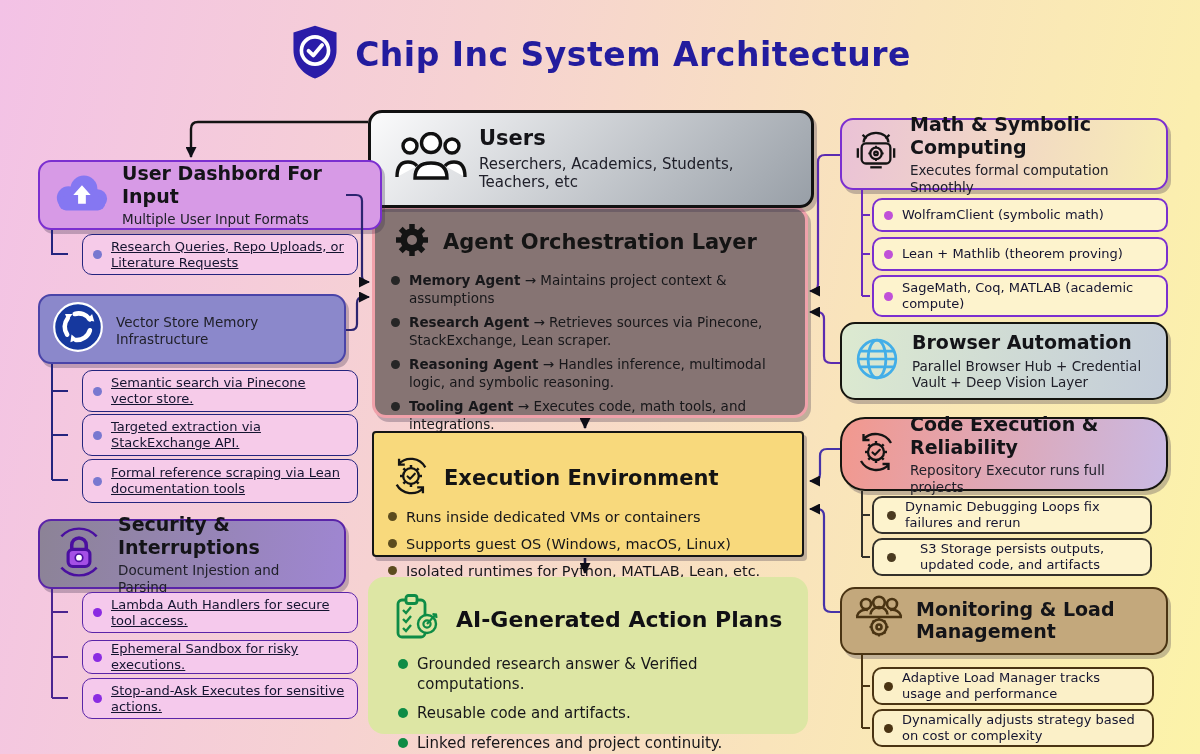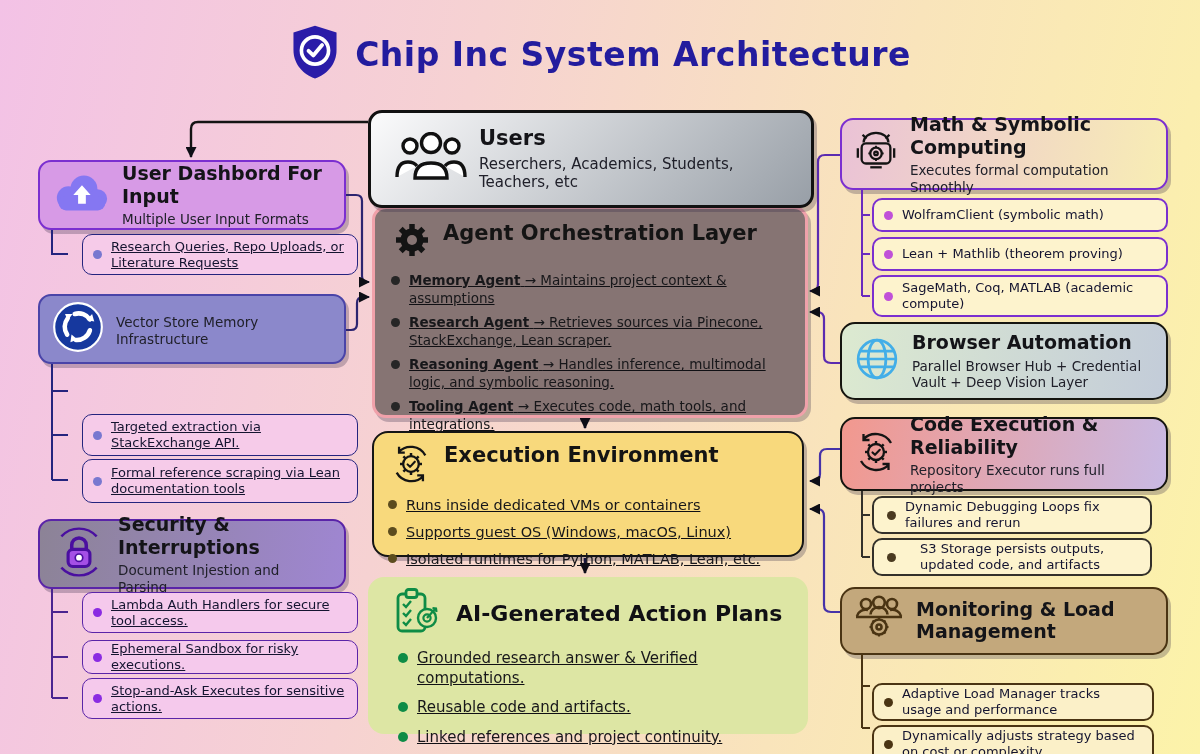--- a/index.html
+++ b/index.html
@@ -19,46 +19,46 @@
   .node .s{font-size:13.5px;color:#20202a;margin-top:3px;}
   .shadow{box-shadow:3px 4px 0 rgba(50,40,70,.28);}
   
   .sub{border-radius:10px;display:flex;align-items:center;gap:9px;padding:3px 10px;background:#f6cbe9;border:1.8px solid #24247e;font-size:13px;line-height:1.22;color:#141430;}
   .dot{flex:0 0 auto;width:9px;height:9px;border-radius:50%;}
   
   .users{left:368px;top:110px;width:446px;height:98px;background:linear-gradient(135deg,#fbfbfc,#989fa7);border:3px solid #111;border-radius:14px;}
   .users .t{font-size:21px;}
   .users .s{font-size:15px;}
   .orch{left:372px;top:206px;width:436px;height:212px;background:#867473;border:3px solid #f0a1aa;border-radius:14px;padding:10px 14px 8px 16px;}
-  .orch-title{display:flex;align-items:flex-start;gap:12px;margin:2px 0 9px 2px;}
+  .orch-title{display:flex;align-items:center;gap:12px;margin:2px 0 9px 2px;}
   .orch-title .t{font-size:21px;font-weight:800;color:#141414;}
-  .blist{list-style:none;margin:0;padding:0;display:flex;flex-direction:column;text-decoration:underline;}
+  .blist{list-style:none;margin:0;padding:0;display:flex;flex-direction:column;}
   .blist li{display:flex;align-items:flex-start;gap:9px;margin-bottom:7px;font-size:13.5px;line-height:1.3;color:#17171a;}
   .blist .dot{margin-top:4px;}
-  .exec{left:372px;top:431px;width:432px;height:126px;background:#f8d97c;border:2.5px solid #151515;border-radius:16px;padding:8px 12px 6px 14px;}
+  .exec{left:372px;top:431px;width:432px;height:126px;background:#f8d97c;border:2.5px solid #151515;border-radius:4px;padding:20px 12px 6px 14px;}
   .exec .blist li{font-size:14.5px;margin-bottom:8px;}
-  .action{left:368px;top:577px;width:440px;height:157px;background:#dde6a4;border-radius:16px;padding:10px 14px 6px 20px;}
+  .action{left:368px;top:577px;width:440px;height:157px;background:#dde6a4;border-radius:16px;padding:16px 14px 6px 20px;}
   .action-title{display:flex;align-items:center;gap:16px;margin:0 0 10px 6px;}
   .action-title .t{font-size:22px;font-weight:800;}
   .action .blist li{font-size:15px;margin-bottom:10px;}
   
-  .l1{left:38px;top:160px;width:308px;height:70px;background:#d79ae6;border:2.5px solid #7b2fd0;}
+  .l1{left:38px;top:160px;width:344px;height:70px;background:#d79ae6;border:2.5px solid #7b2fd0;}
   .l2{left:38px;top:294px;width:308px;height:70px;background:#8b88cb;border:2.5px solid #4a44a8;}
   .l3{left:38px;top:519px;width:308px;height:70px;background:linear-gradient(100deg,#8c8396,#9f86d2);border:2.5px solid #5a24a8;}
   .lsub{width:276px;left:82px;text-decoration:underline;}
   .sec-sub{border-color:#5a24a8;background:#f5c9ec;}
   
   .r1{left:840px;top:118px;width:328px;height:72px;background:linear-gradient(100deg,#eac2d6,#f8edb4);border:2.5px solid #7b2fd0;}
   .r2{left:840px;top:322px;width:328px;height:78px;background:linear-gradient(100deg,#dcead0,#c3ccd9);border:2.5px solid #15150f;border-radius:15px;}
-  .r3{left:840px;top:417px;width:328px;height:74px;background:linear-gradient(100deg,#f2988e,#c9b9e3);border:2.5px solid #15150f;border-radius:15px;}
+  .r3{left:840px;top:417px;width:328px;height:74px;background:linear-gradient(100deg,#f2988e,#c9b9e3);border:2.5px solid #15150f;border-radius:25px;}
   .r4{left:840px;top:587px;width:328px;height:68px;background:#c3a87c;border:2.5px solid #4a3413;border-radius:15px;}
   .r4 .t{line-height:1.15;}
   .rsub{left:872px;width:296px;background:#fdf3cd;border:2px solid #7b2fd0;}
   .rsub3{left:872px;width:280px;background:#fdf3cd;border:2px solid #33302a;padding-left:13px;}
-  .rsub4{left:872px;width:282px;background:#fbf0c8;border:2px solid #4a3413;margin-top:16px;}
+  .rsub4{left:872px;width:282px;background:#fbf0c8;border:2px solid #4a3413;}
   svg.wires{left:0;top:0;pointer-events:none;z-index:6;}
   .node,.sub{z-index:3;}
 </style>
 </head>
 <body>
 
 <div class="canvas">
 
   <svg class="wires abs" width="1200" height="754" viewBox="0 0 1200 754">
     <defs>
@@ -267,20 +267,24 @@
           <path d="M12 12 l7 0 -4.5 6 z"></path>
           <path d="M37 12 l2 7 -7 -1.5 z"></path>
           <path d="M17 38 l6.5 -2.5 -5.5 -4.5 z"></path>
         </g>
       </svg>
     </span>
     <div class="txt">
       <span class="s">Vector Store Memory Infrastructure</span>
     </div>
   </div>
+  <div class="abs sub lsub" style="top:370px;height:42px;">
+    <span class="dot" style="background:#7878d0;"></span>
+    <span>Semantic search via Pinecone vector store.</span>
+  </div>
   <div class="abs sub lsub" style="top:414px;height:42px;">
     <span class="dot" style="background:#7878d0;"></span>
     <span>Targeted extraction via StackExchange API.</span>
   </div>
   <div class="abs sub lsub" style="top:459px;height:44px;">
     <span class="dot" style="background:#7878d0;"></span>
     <span>Formal reference scraping via Lean documentation tools</span>
   </div>
 
   <div class="abs node shadow l3">

